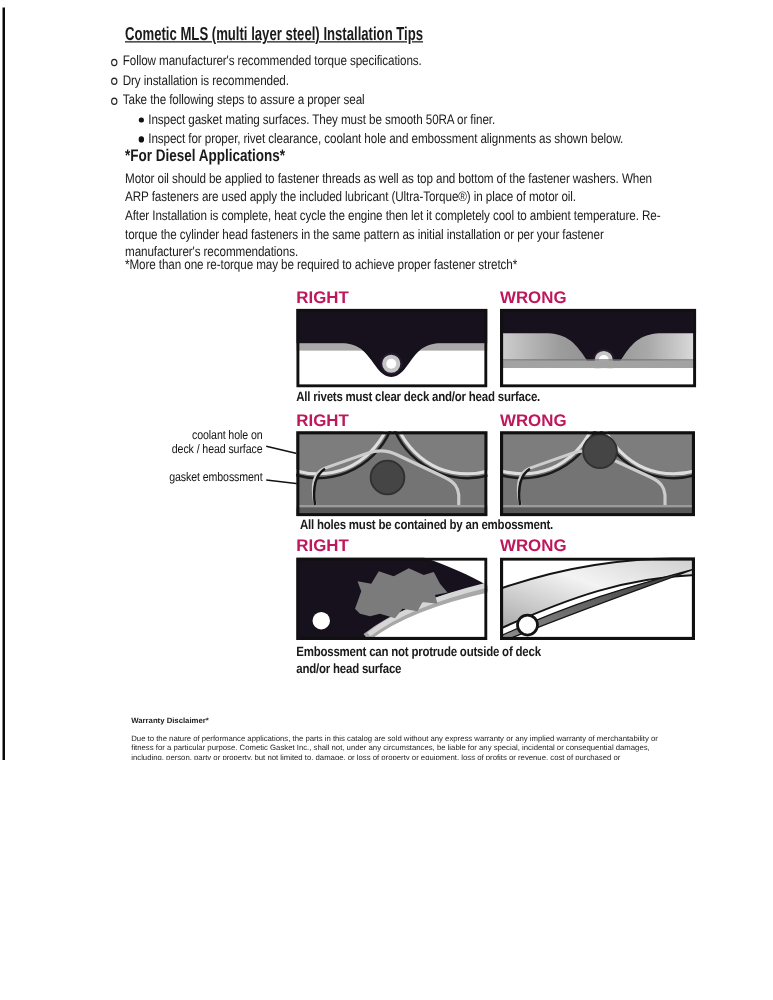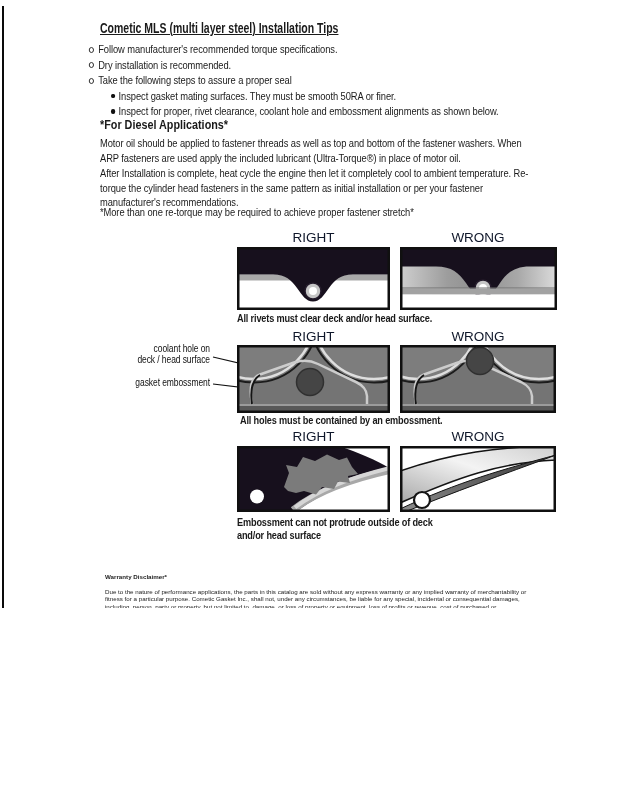--- a/index.html
+++ b/index.html
@@ -19,22 +19,22 @@
   .sb{position:relative;padding-left:9px;margin-left:27px;}
   .sb::before{content:"";position:absolute;left:0;top:5px;width:4.5px;height:4.5px;
               background:#111;border-radius:50%;}
 
   .dheading{position:absolute;left:100px;top:117px;font-size:13.5px;font-weight:bold;
             white-space:nowrap;transform:scaleX(.80);transform-origin:0 0;}
   .par{position:absolute;left:100px;width:508px;font-size:11px;line-height:14.6px;
        letter-spacing:-.1px;transform:scaleX(.85);transform-origin:0 0;}
   .p1{top:136px;} .p2{top:166px;} .p3{top:205px;}
 
-  .dg-h{position:absolute;width:153px;text-align:center;font-size:13.5px;font-weight:normal;
-        color:#0f172a;}
+  .dg-h{position:absolute;width:153px;font-size:13.5px;font-weight:bold;
+        color:#be185d;}
   .dg-box{position:absolute;line-height:0;}
   .cap{position:absolute;font-size:10.8px;font-weight:bold;letter-spacing:-.2px;
        white-space:nowrap;transform:scaleX(.85);transform-origin:0 0;line-height:12.8px;}
 
   .lbl{position:absolute;width:115px;text-align:right;font-size:10px;line-height:11px;
        letter-spacing:-.1px;transform:scaleX(.85);transform-origin:100% 0;color:#111;}
   .leads{position:absolute;left:205px;top:350px;}
 
   .disc{position:absolute;left:105px;top:573px;width:426px;font-size:6.2px;line-height:7.55px;
         color:#222;}

